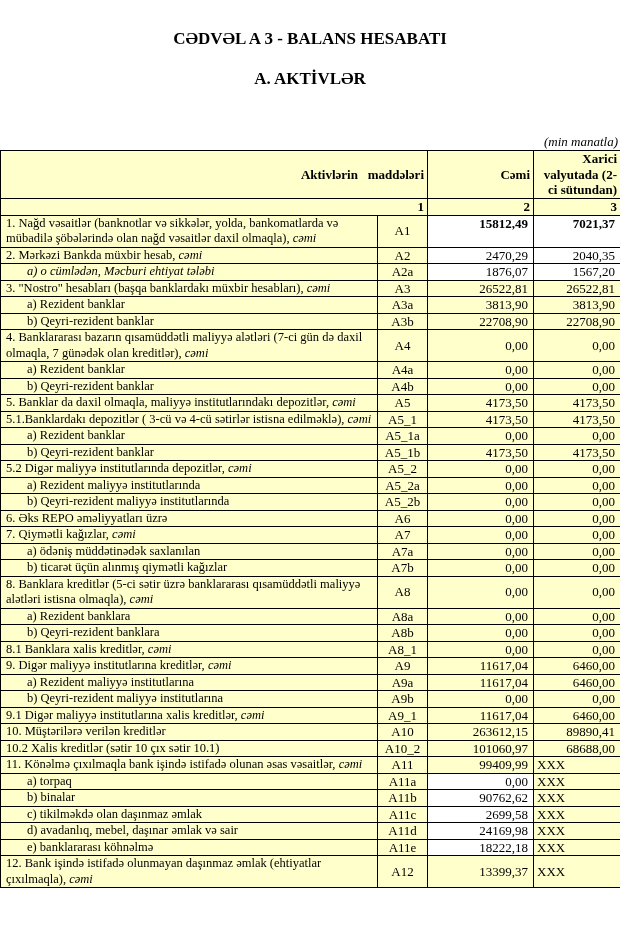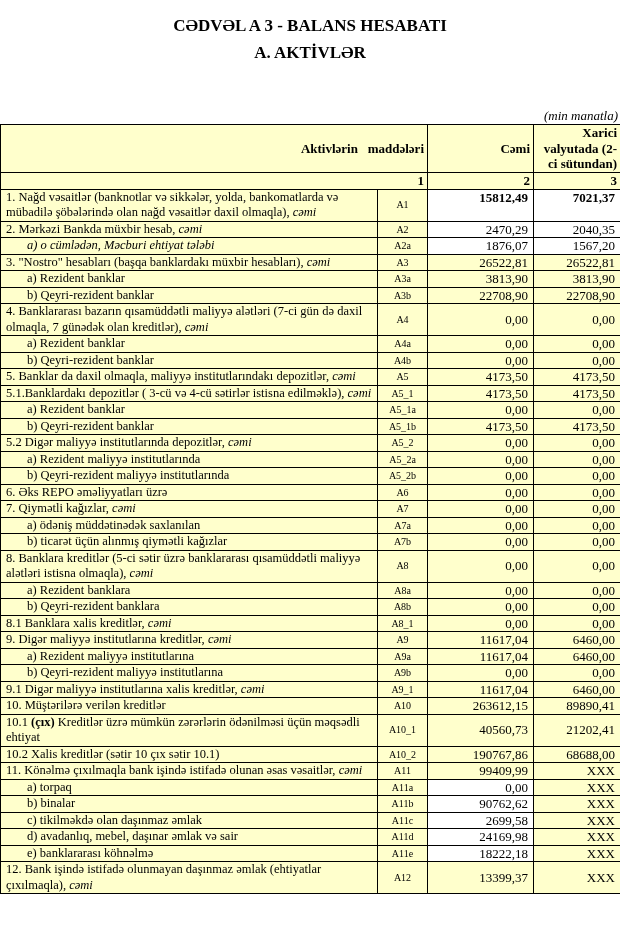--- a/index.html
+++ b/index.html
@@ -8,21 +8,21 @@
     background: #ffffff;
     color: #000000;
     font-family: "Liberation Serif", serif;
   }
   .page { width: 620px; }
   .title, .subtitle {
     text-align: center;
     font-weight: bold;
     font-size: 17px;
     line-height: 22px;
-    margin: 3px;
+    margin: 16px;
   }
   .title { padding-top: 12px; }
   .subtitle { padding-top: 2px; }
   .unit-note {
     text-align: right;
     font-style: italic;
     font-size: 13px;
     line-height: 15px;
     margin: 44px 2px 1px 0;
   }
@@ -43,23 +43,23 @@
   thead th {
     text-align: right;
     font-weight: bold;
     font-size: 13px;
     white-space: pre-wrap;
   }
   thead tr.label-row th { height: 44px; }
   thead tr.num-row th { height: 16px; }
   td.c-label { text-align: left; padding-left: 5px; }
   td.c-label.indent { padding-left: 26px; }
-  td.c-code { text-align: center; font-size: 10px; }
+  td.c-code { text-align: center; font-size: 13px; }
   td.c-val { text-align: right; padding-right: 5px; font-size: 13px; }
-  td.c-val.xxx { text-align: right; margin-top: 48px; }
+  td.c-val.xxx { text-align: left; margin-top: 48px; }
   td.white { background: var(--white-bg, #ffffff); }
   tr.vtop td.c-val { vertical-align: top; font-weight: bold; }
   .it { font-style: italic; }
   .bd { font-weight: bold; }
 </style>
 </head>
 <body>
 
 <div class="page">
   <div class="title">CƏDVƏL A 3 - BALANS HESABATI</div>
@@ -254,29 +254,23 @@
           <td class="c-val">11617,04</td>
           <td class="c-val">6460,00</td>
         </tr>
         <tr>
           <td class="c-label"><span>10. Müştərilərə verilən kreditlər</span></td>
           <td class="c-code">A10</td>
           <td class="c-val">263612,15</td>
           <td class="c-val">89890,41</td>
         </tr>
         <tr>
-          <td class="c-label"><span>10.1 </span><span class="bd">(çıx)</span><span> Kreditlər üzrə mümkün zərərlərin ödənilməsi üçün məqsədli ehtiyat</span></td>
-          <td class="c-code">A10_1</td>
-          <td class="c-val">40560,73</td>
-          <td class="c-val">21202,41</td>
-        </tr>
-        <tr>
           <td class="c-label"><span>10.2 Xalis kreditlər (sətir 10 çıx sətir 10.1)</span></td>
           <td class="c-code">A10_2</td>
-          <td class="c-val">190767,86</td>
+          <td class="c-val">101060,97</td>
           <td class="c-val">68688,00</td>
         </tr>
         <tr>
           <td class="c-label"><span>11. Könəlmə çıxılmaqla bank işində istifadə olunan əsas vəsaitlər,</span><span class="it"> cəmi</span></td>
           <td class="c-code">A11</td>
           <td class="c-val">99409,99</td>
           <td class="c-val xxx">XXX</td>
         </tr>
         <tr>
           <td class="c-label indent"><span>a) torpaq</span></td>

